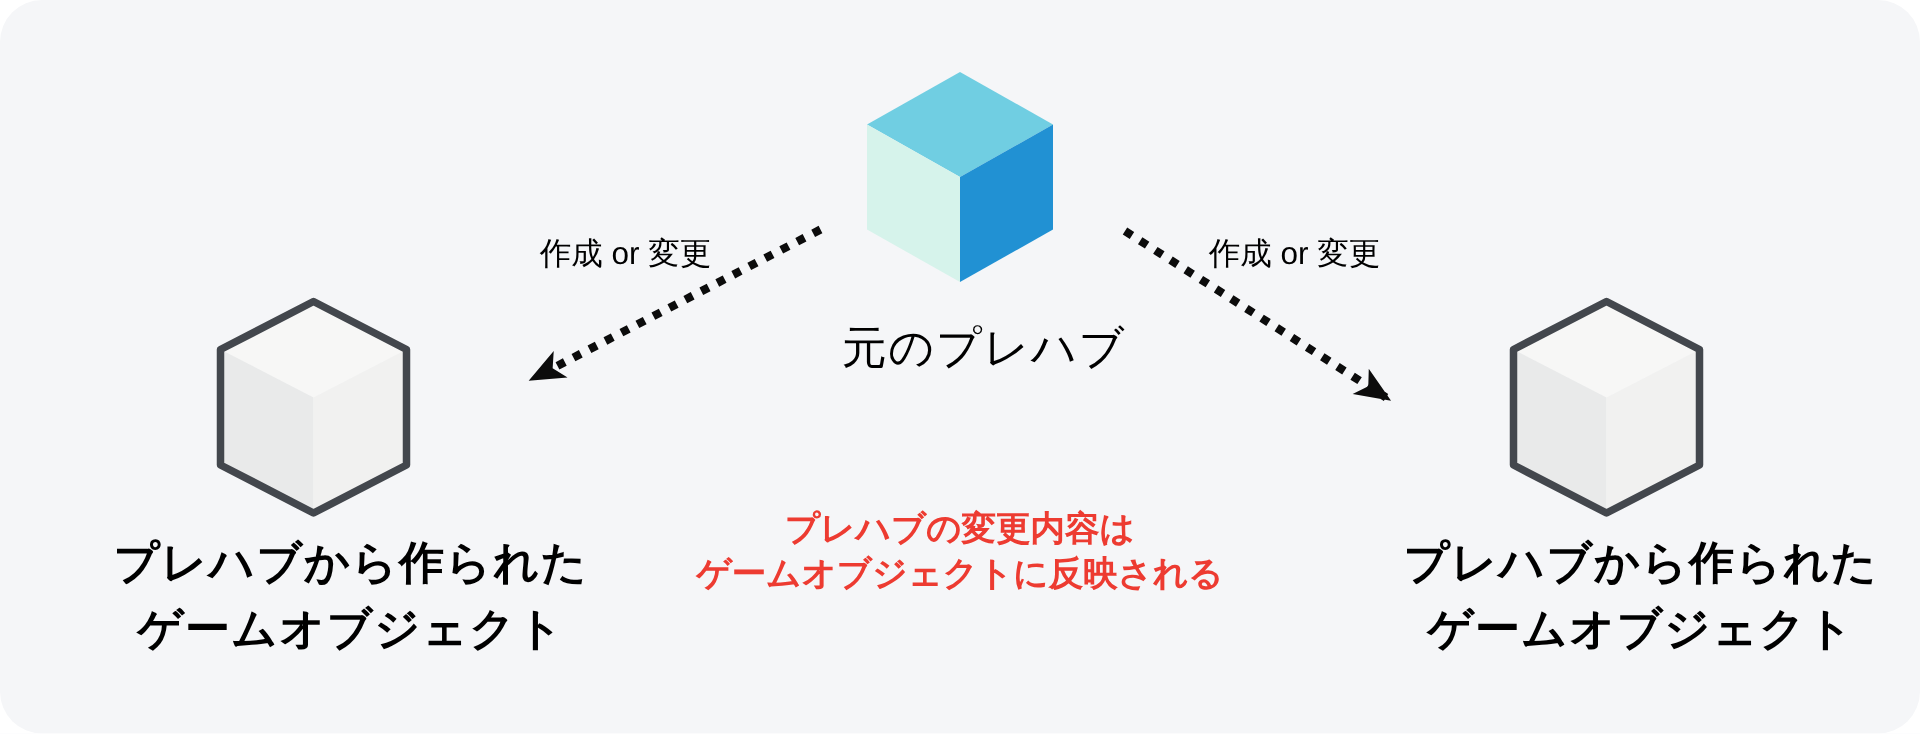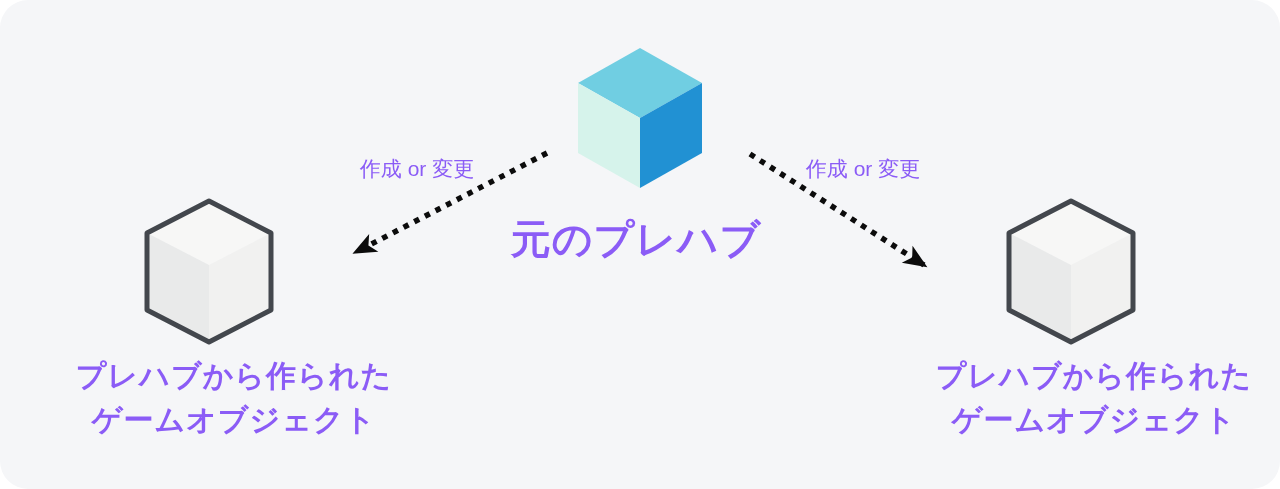--- a/index.html
+++ b/index.html
@@ -20,29 +20,29 @@
     position: absolute;
     left: 0;
     top: 0;
     width: 1280px;
     height: 489px;
     display: block;
   }
   .label {
     position: absolute;
     text-align: center;
-    color: #8b5cf6;
+    color: #000000;
     white-space: nowrap;
   }
   .prefab-title {
-    left: 436px;
+    left: 456px;
     top: 212px;
     width: 400px;
-    font-size: 40px;
-    font-weight: 700;
+    font-size: 30px;
+    font-weight: 400;
     letter-spacing: 1px;
   }
   .arrow-label {
     top: 155px;
     width: 200px;
     font-size: 21px;
     font-weight: 500;
   }
   .arrow-label.left  { left: 317px; }
   .arrow-label.right { left: 763px; }
@@ -101,20 +101,24 @@
     <line x1="547" y1="153" x2="356" y2="252" stroke-width="5.5" stroke-dasharray="5.5 6.5" marker-end="url(#arrowhead)" stroke="#0c0c0c"></line>
     <line x1="750" y1="154" x2="924" y2="265" stroke-width="5.5" stroke-dasharray="5.5 6.5" marker-end="url(#arrowhead)" stroke="#0c0c0c"></line>
   </svg>
 
   <div class="label prefab-title">元のプレハブ</div>
 
   <div class="label arrow-label left">作成 or 変更</div>
 
   <div class="label arrow-label right">作成 or 変更</div>
 
+  <div class="label note" style="color: rgb(237, 59, 49);">
+    <div>プレハブの変更内容は</div>
+    <div>ゲームオブジェクトに反映される</div>
+  </div>
 
   <div class="label object-label left">
     <div>プレハブから作られた</div>
     <div>ゲームオブジェクト</div>
   </div>
 
   <div class="label object-label right">
     <div>プレハブから作られた</div>
     <div>ゲームオブジェクト</div>
   </div>

